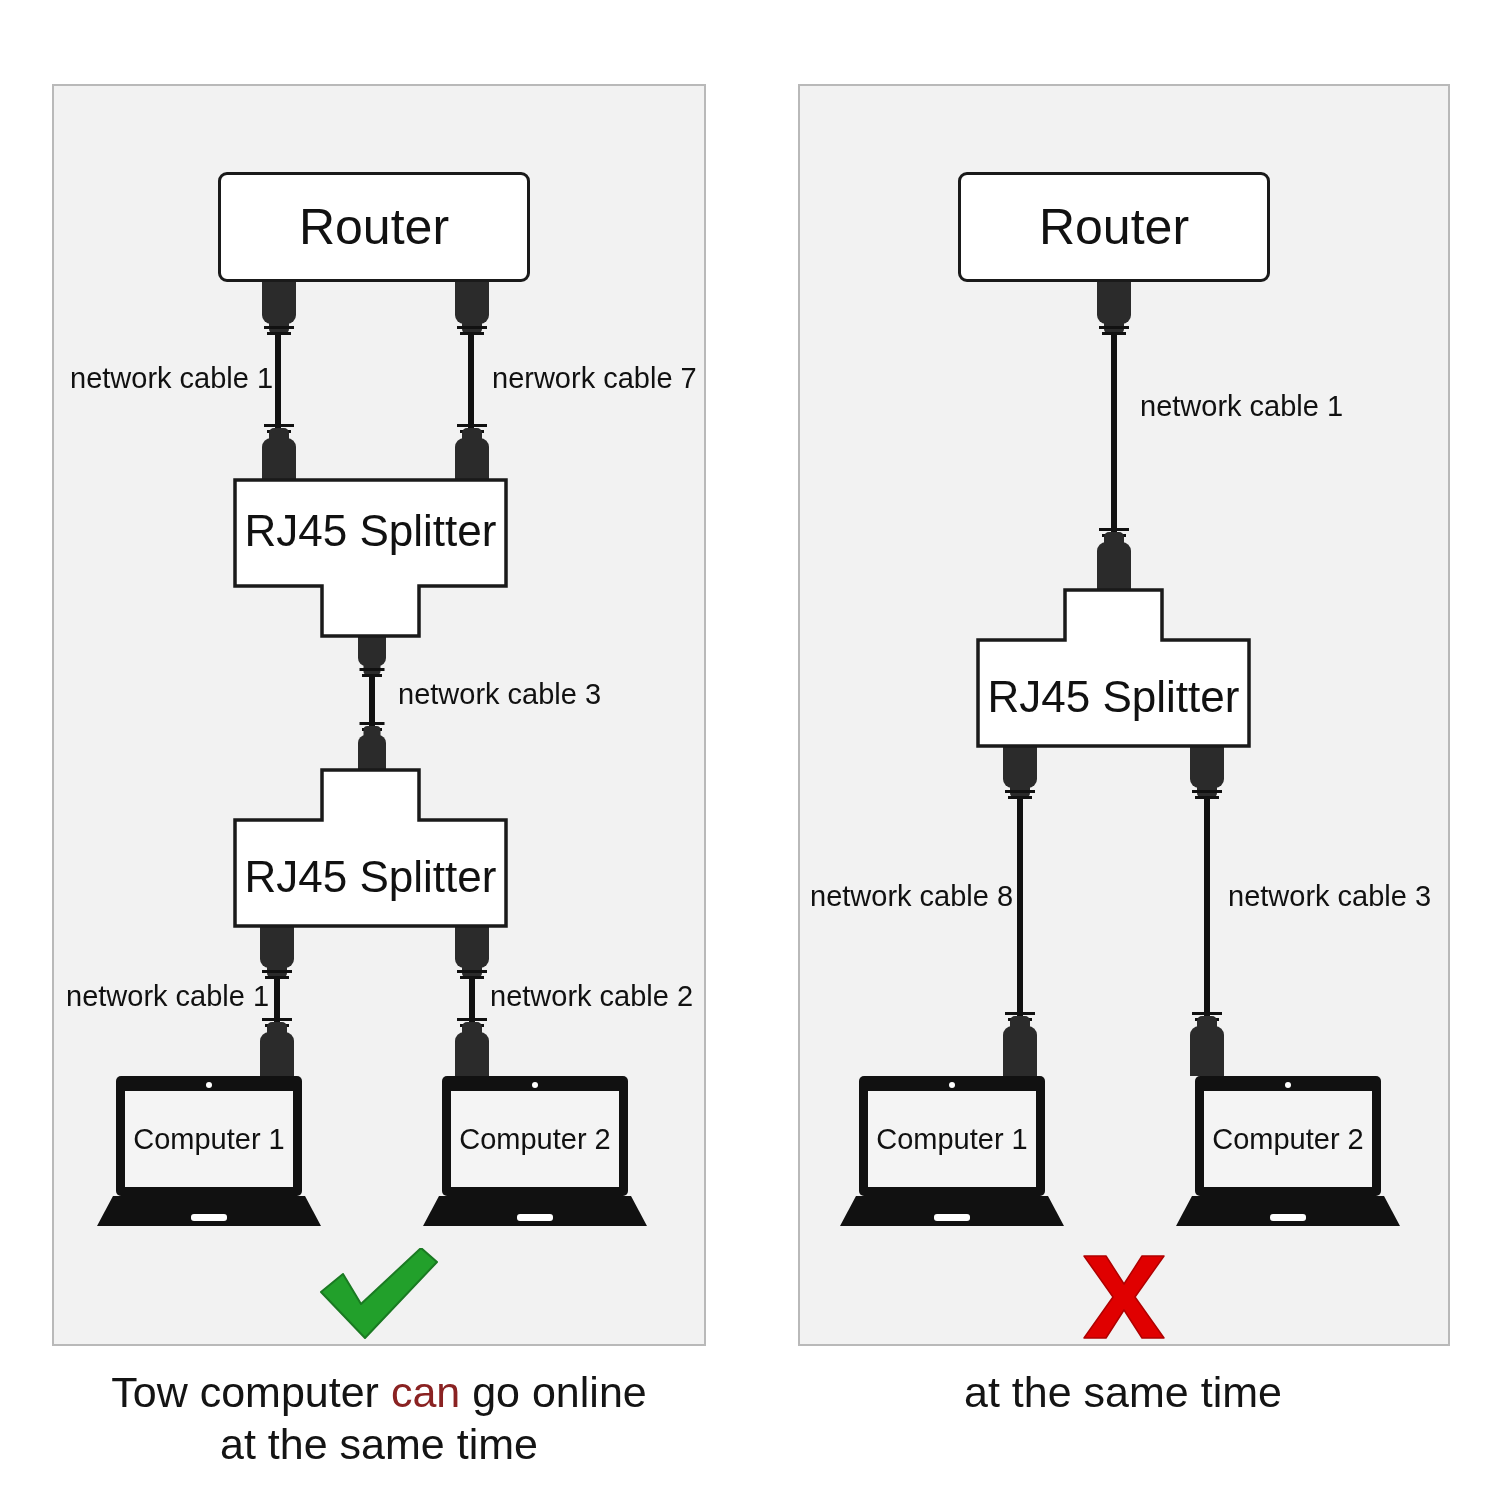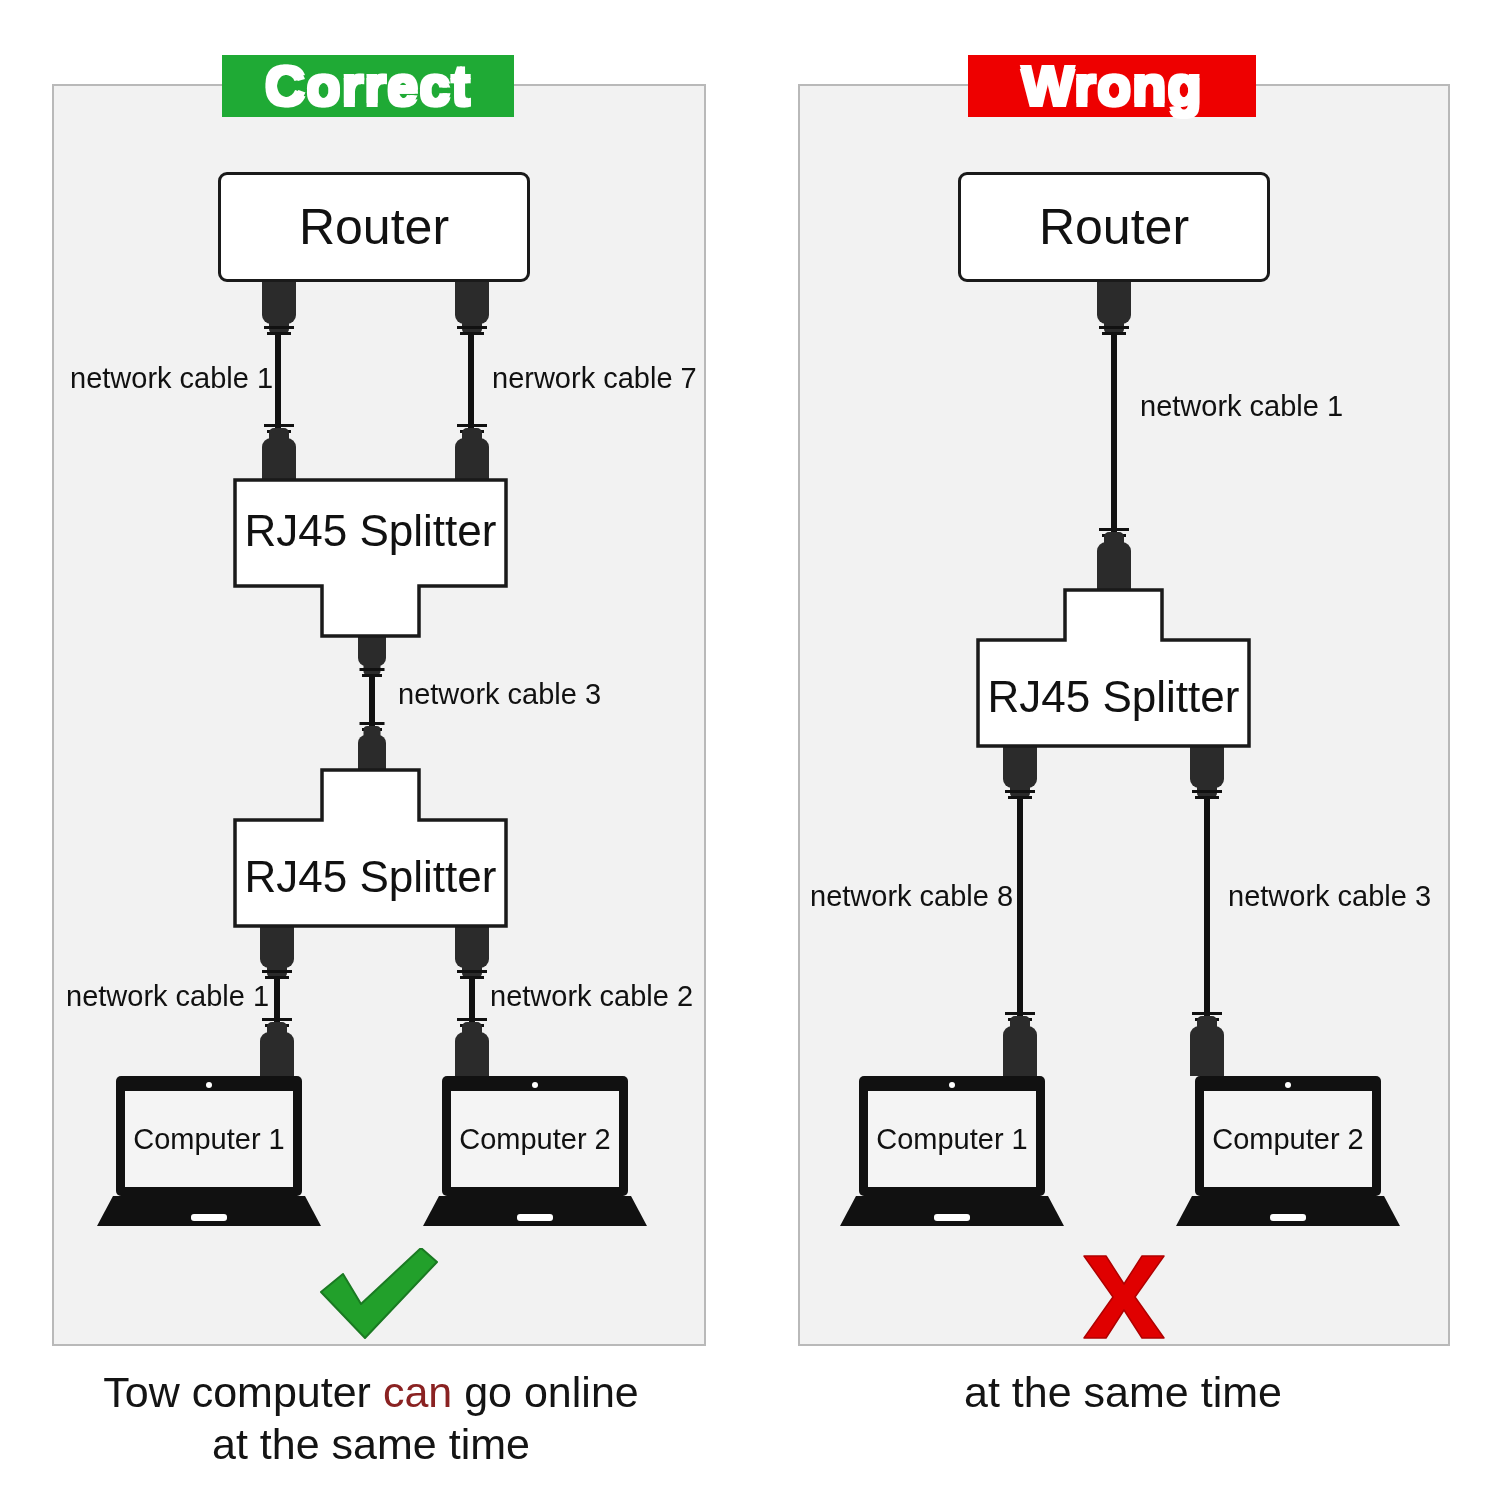--- a/index.html
+++ b/index.html
@@ -171,21 +171,20 @@
   }
   .caption .hl { color: #8a2222; }
 </style>
 </head>
 <body>
 
 <div class="stage">
 
   <div class="panel" id="panel-correct"></div>
 
-  <div class="badge" id="badge-correct">Correct</div>
 
   <div class="router-box" style="left:218px; top:172px; width:312px; height:110px;">Router</div>
 
   <div class="plug" style="left:262px; top:282px; width:34px; height:52px;">
     <div class="body" style="height:42px; border-radius:0 0 9px 9px;"></div>
     <div class="boot" style="top:40px; width:20px; height:12px; border-radius:0 0 5px 5px;"></div>
     <div class="rib" style="top:44px; width:30px;"></div>
     <div class="rib" style="top:50px; width:24px;"></div>
   </div>
   <div class="cable" style="left:275px; top:332px; width:6px; height:102px;"></div>
@@ -297,30 +296,29 @@
       </svg>
     </div>
   </div>
 
   <div class="mark" style="left:317px; top:1248px; width:124px; height:92px;">
     <svg width="124" height="92" viewBox="0 0 124 92">
       <path d="M4,44 L26,26 L44,56 L104,0 L120,14 L48,90 Z" fill="#22a02b" stroke="#1a7a22" stroke-width="2" stroke-linejoin="round"></path>
     </svg>
   </div>
 
-  <div class="caption" style="left:44px; top:1366px; width:654px;">
+  <div class="caption" style="left:52px; top:1366px; width:654px;">
     <div>
       <span>Tow computer </span><span class="hl">can</span><span> go online</span>
     </div>
     <div>at the same time</div>
   </div>
 
   <div class="panel" id="panel-wrong"></div>
 
-  <div class="badge" id="badge-wrong">Wrong</div>
 
   <div class="router-box" style="left:958px; top:172px; width:312px; height:110px;">Router</div>
 
   <div class="plug" style="left:1097px; top:282px; width:34px; height:52px;">
     <div class="body" style="height:42px; border-radius:0 0 9px 9px;"></div>
     <div class="boot" style="top:40px; width:20px; height:12px; border-radius:0 0 5px 5px;"></div>
     <div class="rib" style="top:44px; width:30px;"></div>
     <div class="rib" style="top:50px; width:24px;"></div>
   </div>
   <div class="cable" style="left:1111px; top:332px; width:6px; height:204px;"></div>

